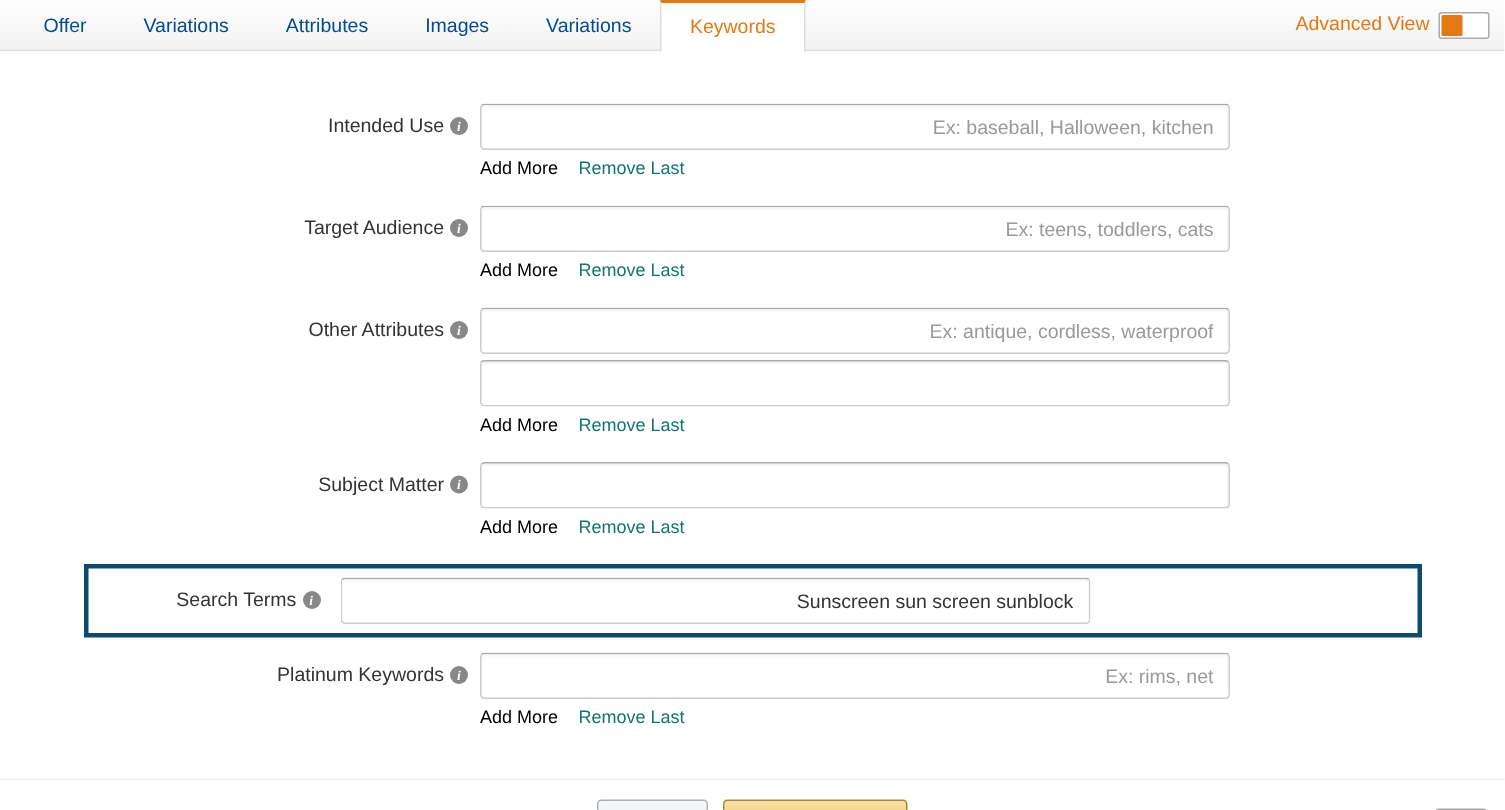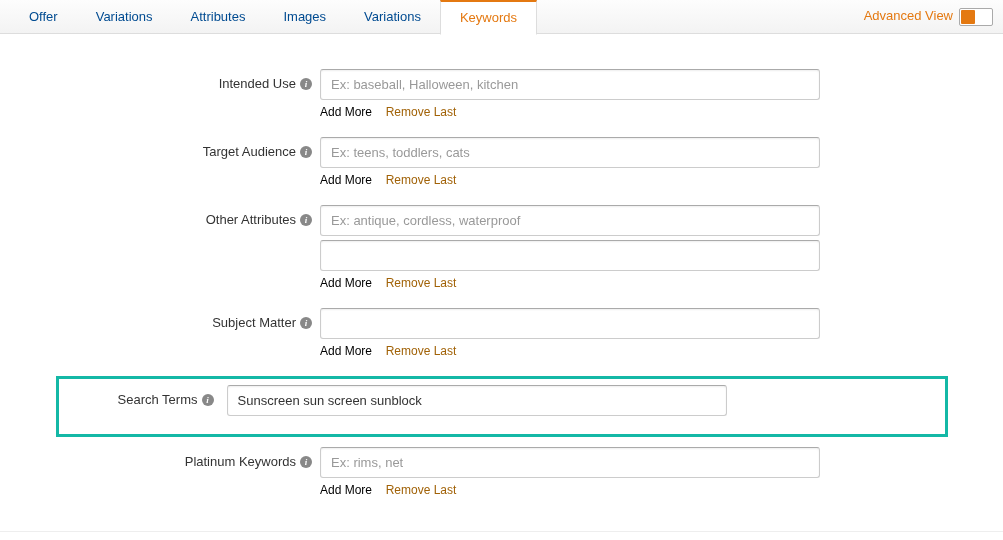--- a/index.html
+++ b/index.html
@@ -111,48 +111,49 @@
     width: 500px;
     height: 31px;
     border: 1px solid #ccc;
     border-top-color: #aaa;
     border-radius: 3px;
     padding: 12px 10px;
     font-size: 13px;
     color: #333;
     margin-bottom: 4px;
     box-shadow: inset 0 1px 2px rgba(0,0,0,0.07);
+    text-align: right;
   }
   .input-col input[type=text]::placeholder { color: #999; }
   .links-row {
     margin-bottom: 14px;
   }
   .link-add {
     color: #000000;
     font-size: 12px;
     cursor: pointer;
     margin-right: 10px;
   }
   .link-remove {
-    color: #a16207;
+    color: #0f766e;
     font-size: 12px;
     cursor: pointer;
   }
   .highlight-box {
-    border: 3px solid #14b8a6;
+    border: 3px solid #0c4a6e;
     padding: 6px 8px 2px 8px;
     margin: 2px 0 10px 0;
     width: 892px;
     margin-left: auto;
     margin-right: auto;
   }
   .highlight-box .row { margin-bottom: 0; }
   .highlight-box .label-col { width: 155px; padding-top: 7px;}
   .highlight-box .input-col { width: 510px; padding-left: 5px;}
-  .highlight-box input[type=text] { width: 500px; margin-bottom: 16px;}
+  .highlight-box input[type=text] { width: 500px; margin-bottom: 4px;}
   .divider {
     border-top: 1px solid #eee;
     margin-top: 6px;
   }
   .footer {
     display: flex;
     align-items: center;
     justify-content: center;
     height: 56px;
     position: relative;

